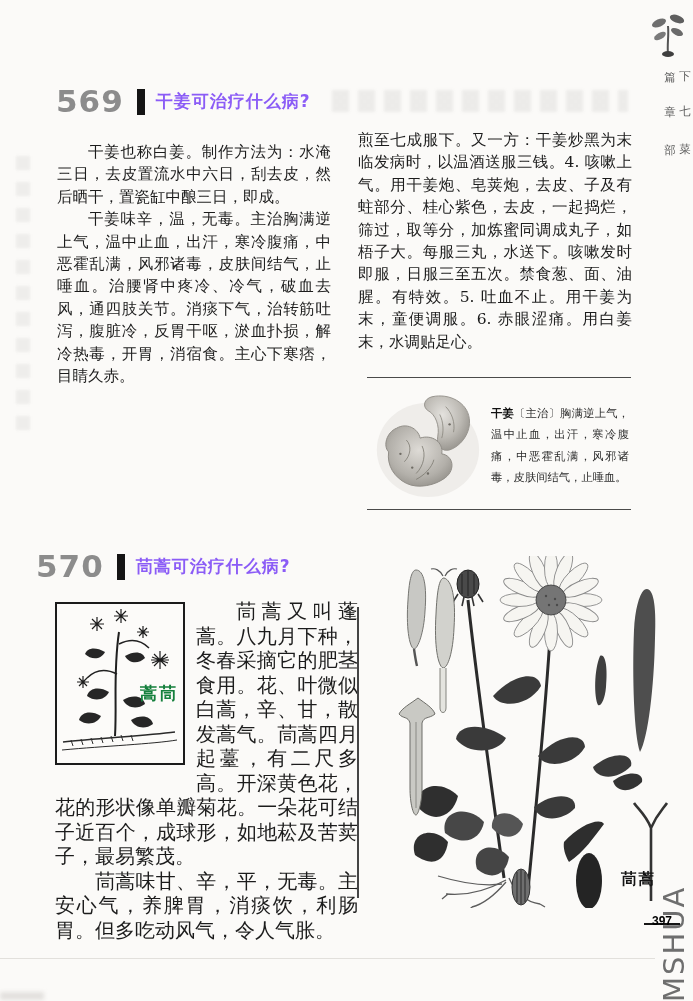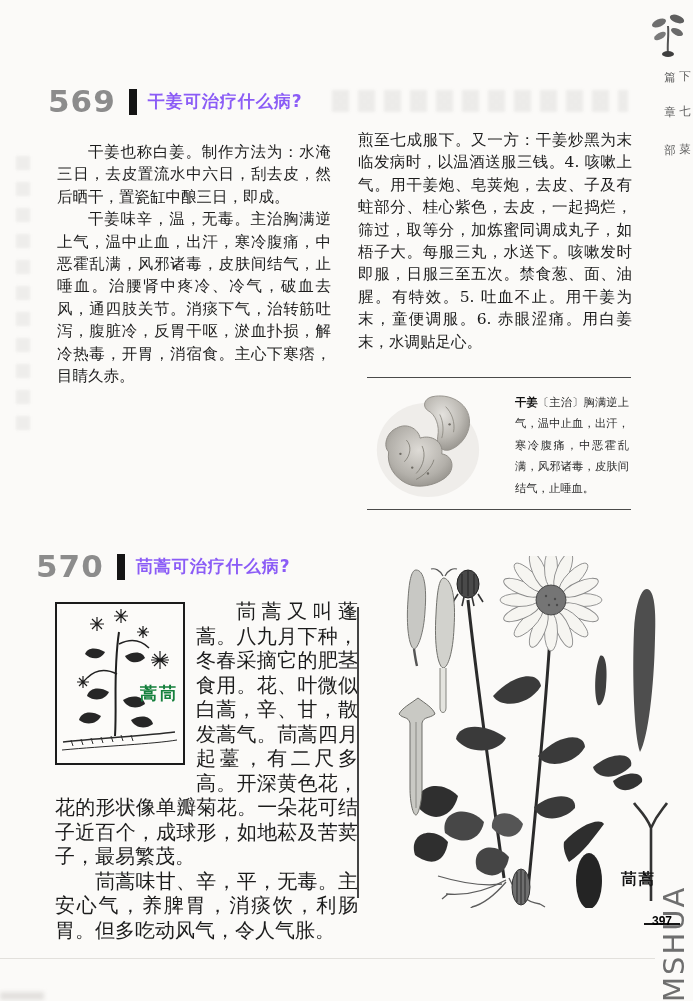--- a/index.html
+++ b/index.html
@@ -32,21 +32,21 @@
     margin:3px 11px 6px 0; position:relative; background:#fcfbf9;
   }
   .plantbox-label{
     position:absolute; right:5px; top:78px;
     font-weight:700; font-size:17px; color:#15803d; letter-spacing:2px;
   }
   
   .infobox{
     position:absolute; left:367px; top:377px; width:264px; height:131px;
     border-top:1.5px solid #4a4a4a; border-bottom:1.5px solid #4a4a4a;
-    display:flex; align-items:center;gap:24px;
+    display:flex; align-items:center;
   }
   .infobox-art{width:118px; height:122px; flex:none;}
   .infobox-text{
     font-size:11.3px; line-height:21.5px; color:#2c2c2c; text-align:justify;
     padding:4px 2px 0 6px;
   }
   .infobox-text b{font-weight:700; color:#111;}
   
   .margin-strip{position:absolute; left:648px; top:10px; width:40px;}
   .vtext{
@@ -92,21 +92,21 @@
 </head>
 <body>
 
 <div class="page">
 
   <div class="ghost-top"></div>
   <div class="ghost-left"></div>
   <div class="bottom-rule"></div>
   <div class="corner-smudge"></div>
 
-  <div class="sec-head" style="left:48px; top:86px;">
+  <div class="sec-head" style="left:56px; top:86px;">
     <span class="sec-num">569</span>
     <span class="sec-bar"></span>
     <span class="sec-title">干姜可治疗什么病?</span>
   </div>
 
   <div class="col" style="left:57px; top:141px; width:274px;">
     <p class="ind">干姜也称白姜。制作方法为：水淹三日，去皮置流水中六日，刮去皮，然后晒干，置瓷缸中酿三日，即成。</p>
     <p class="ind">干姜味辛，温，无毒。主治胸满逆上气，温中止血，出汗，寒冷腹痛，中恶霍乱满，风邪诸毒，皮肤间结气，止唾血。治腰肾中疼冷、冷气，破血去风，通四肢关节。消痰下气，治转筋吐泻，腹脏冷，反胃干呕，淤血扑损，解冷热毒，开胃，消宿食。主心下寒痞，目睛久赤。</p>
   </div>
 

